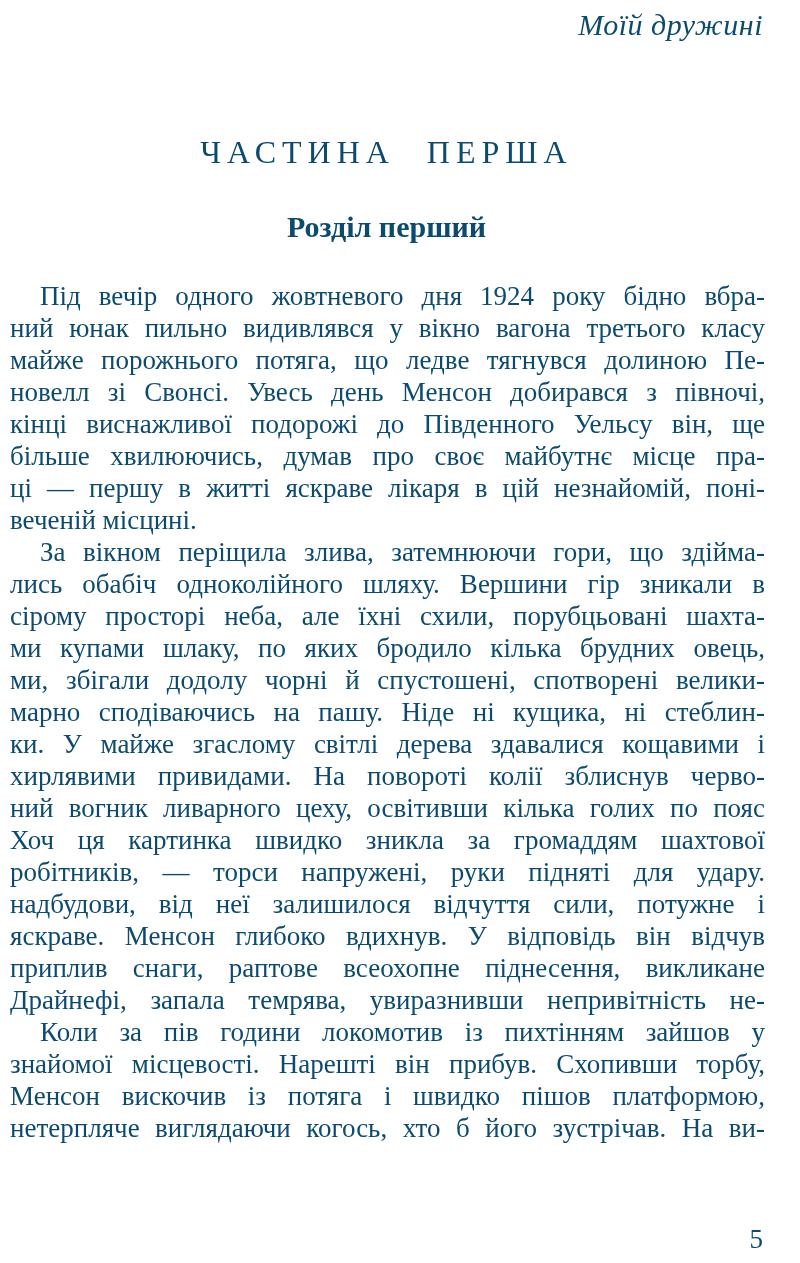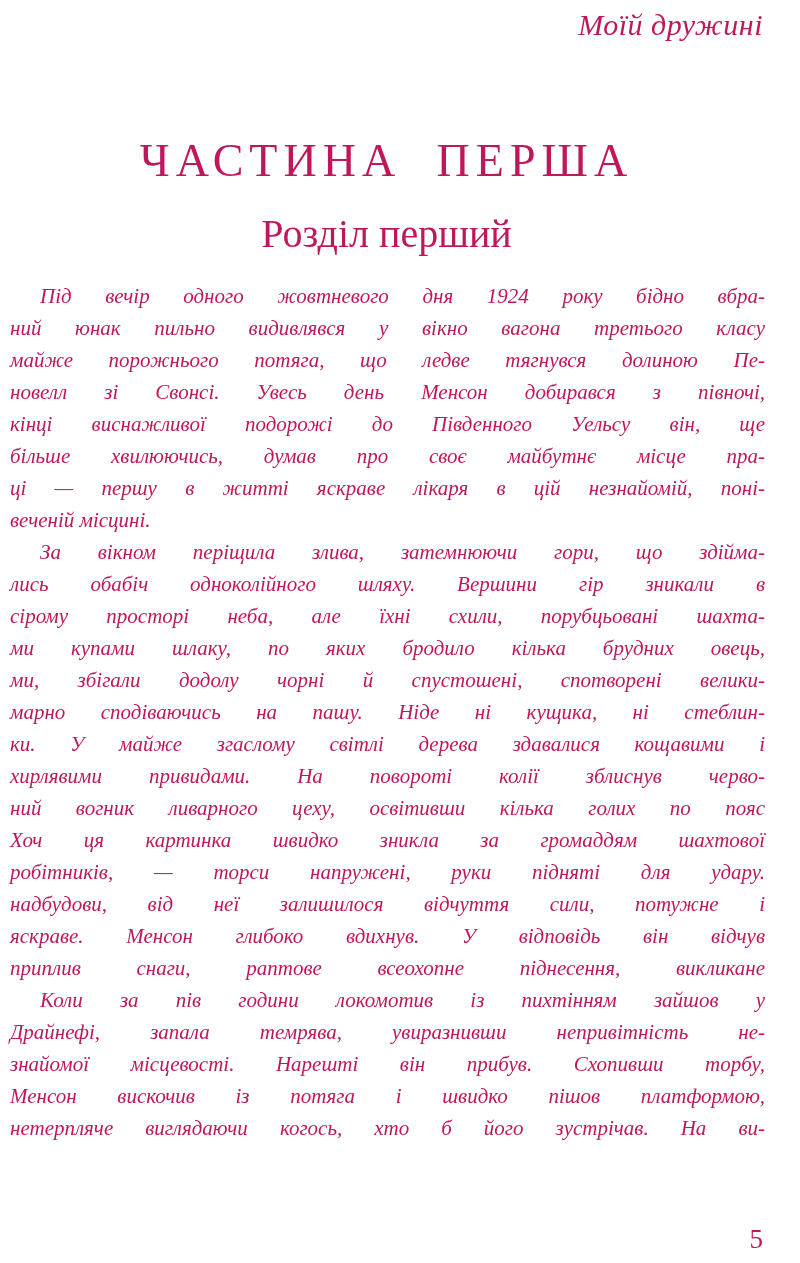--- a/index.html
+++ b/index.html
@@ -5,63 +5,62 @@
   html, body {
     margin: 0;
     padding: 0;
     background: #ffffff;
   }
   .page {
     position: relative;
     width: 800px;
     height: 1263px;
     background: #ffffff;
-    color: #be185d;
+    color: #0c4a6e;
     font-family: "Liberation Serif", "DejaVu Serif", serif;
     overflow: hidden;
   }
   .dedication {
     position: absolute;
     top: 8px;
     left: 10px;
     right: 37px;
     text-align: right;
     font-style: italic;
     font-size: 30px;
     letter-spacing: 0.5px;
   }
   .part-title {
     position: absolute;
     top: 134px;
     left: 10px;
     right: 37px;
     text-align: center;
-    font-size: 46px;
+    font-size: 32px;
     font-weight: 400;
     letter-spacing: 6px;
     word-spacing: 18px;
     white-space: nowrap;
   }
   .chapter-title {
     position: absolute;
     top: 210px;
     left: 10px;
     right: 37px;
     text-align: center;
-    font-size: 40px;
-    font-weight: 400;
+    font-size: 30px;
+    font-weight: 700;
   }
   .body-text {
     position: absolute;
     top: 280px;
     left: 10px;
     right: 35px;
-    font-size: 21px;
+    font-size: 27px;
     line-height: 32px;
-    font-style: italic;
   }
   .line {
     text-align: justify;
     text-align-last: justify;
     height: 32px;
     white-space: nowrap;
   }
   .line.last {
     text-align-last: left;
   }
@@ -101,21 +100,21 @@
       <div class="line">ми, збігали додолу чорні й спустошені, спотворені велики-</div>
       <div class="line">марно сподіваючись на пашу. Ніде ні кущика, ні стеблин-</div>
       <div class="line">ки. У майже згаслому світлі дерева здавалися кощавими і</div>
       <div class="line">хирлявими привидами. На повороті колії зблиснув черво-</div>
       <div class="line">ний вогник ливарного цеху, освітивши кілька голих по пояс</div>
       <div class="line">Хоч ця картинка швидко зникла за громаддям шахтової</div>
       <div class="line">робітників, — торси напружені, руки підняті для удару.</div>
       <div class="line">надбудови, від неї залишилося відчуття сили, потужне і</div>
       <div class="line">яскраве. Менсон глибоко вдихнув. У відповідь він відчув</div>
       <div class="line">приплив снаги, раптове всеохопне піднесення, викликане</div>
+      <div class="line">Драйнефі, запала темрява, увиразнивши непривітність не-</div>
       <div class="line indent">Коли за пів години локомотив із пихтінням зайшов у</div>
-      <div class="line">Драйнефі, запала темрява, увиразнивши непривітність не-</div>
       <div class="line">знайомої місцевості. Нарешті він прибув. Схопивши торбу,</div>
       <div class="line">Менсон вискочив із потяга і швидко пішов платформою,</div>
       <div class="line">нетерпляче виглядаючи когось, хто б його зустрічав. На ви-</div>
     </div>
 
   <div class="page-number">5</div>
 </div>
 
 </body></html>

